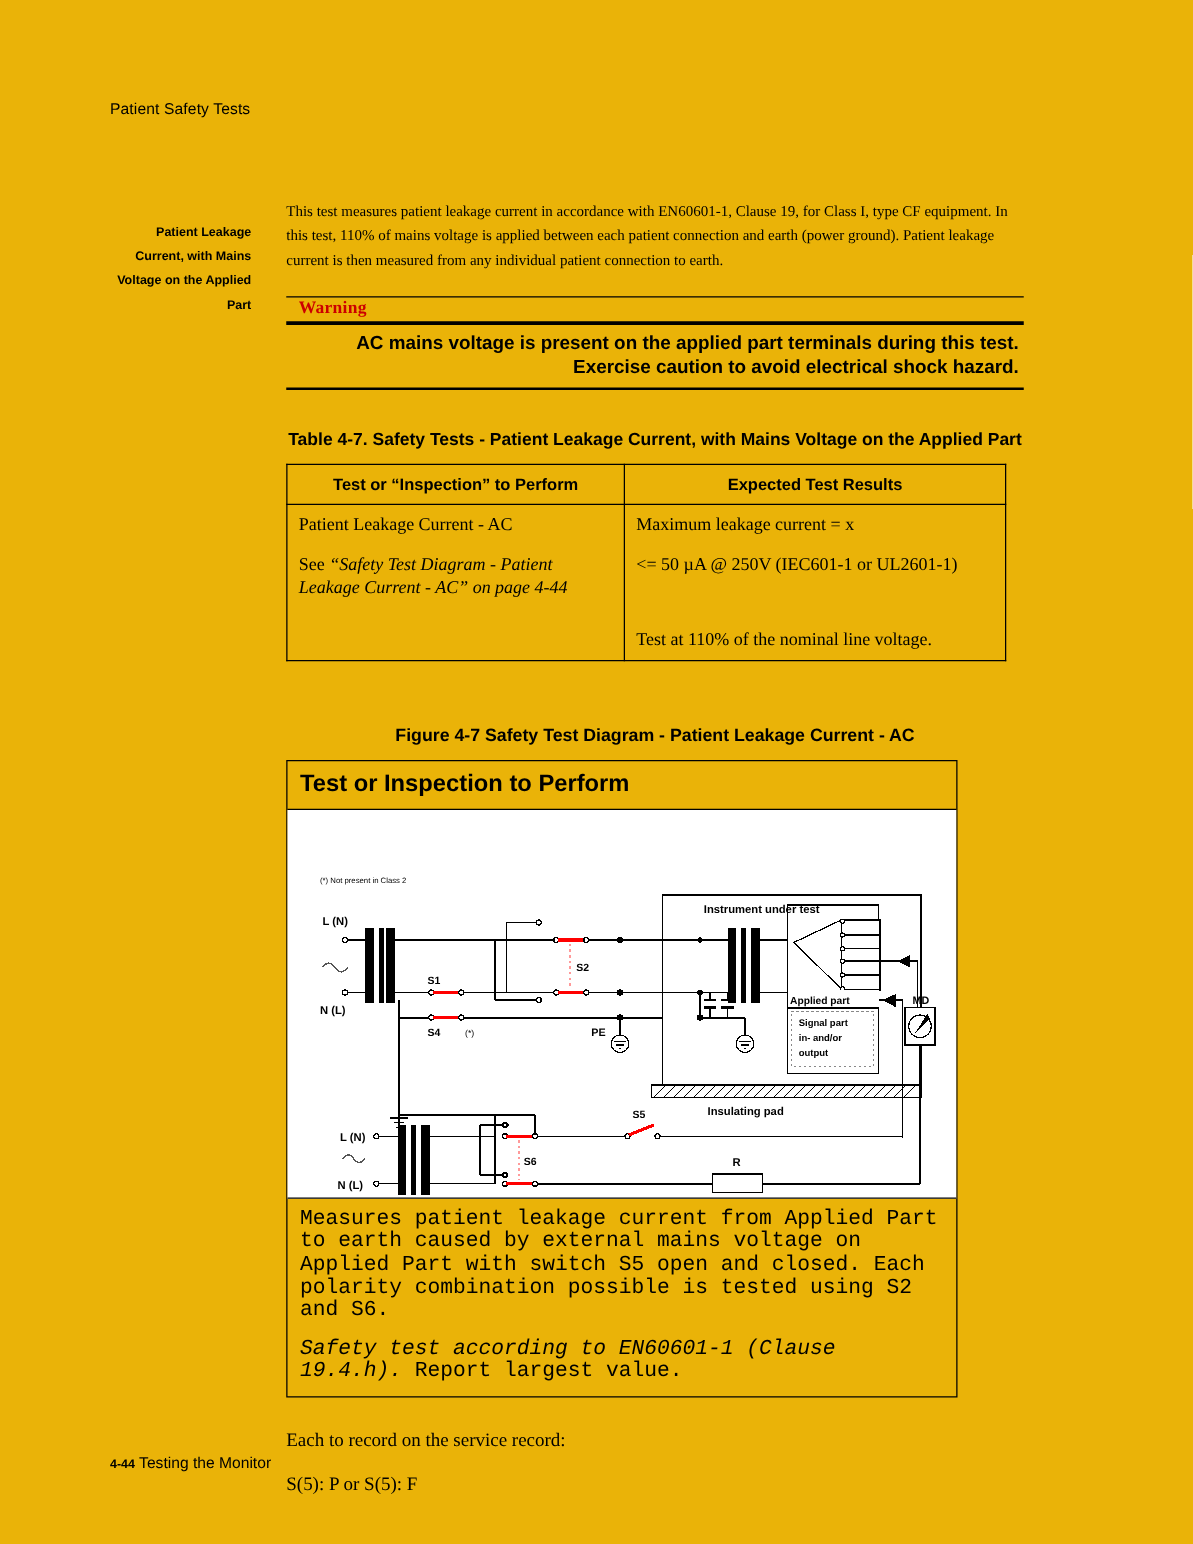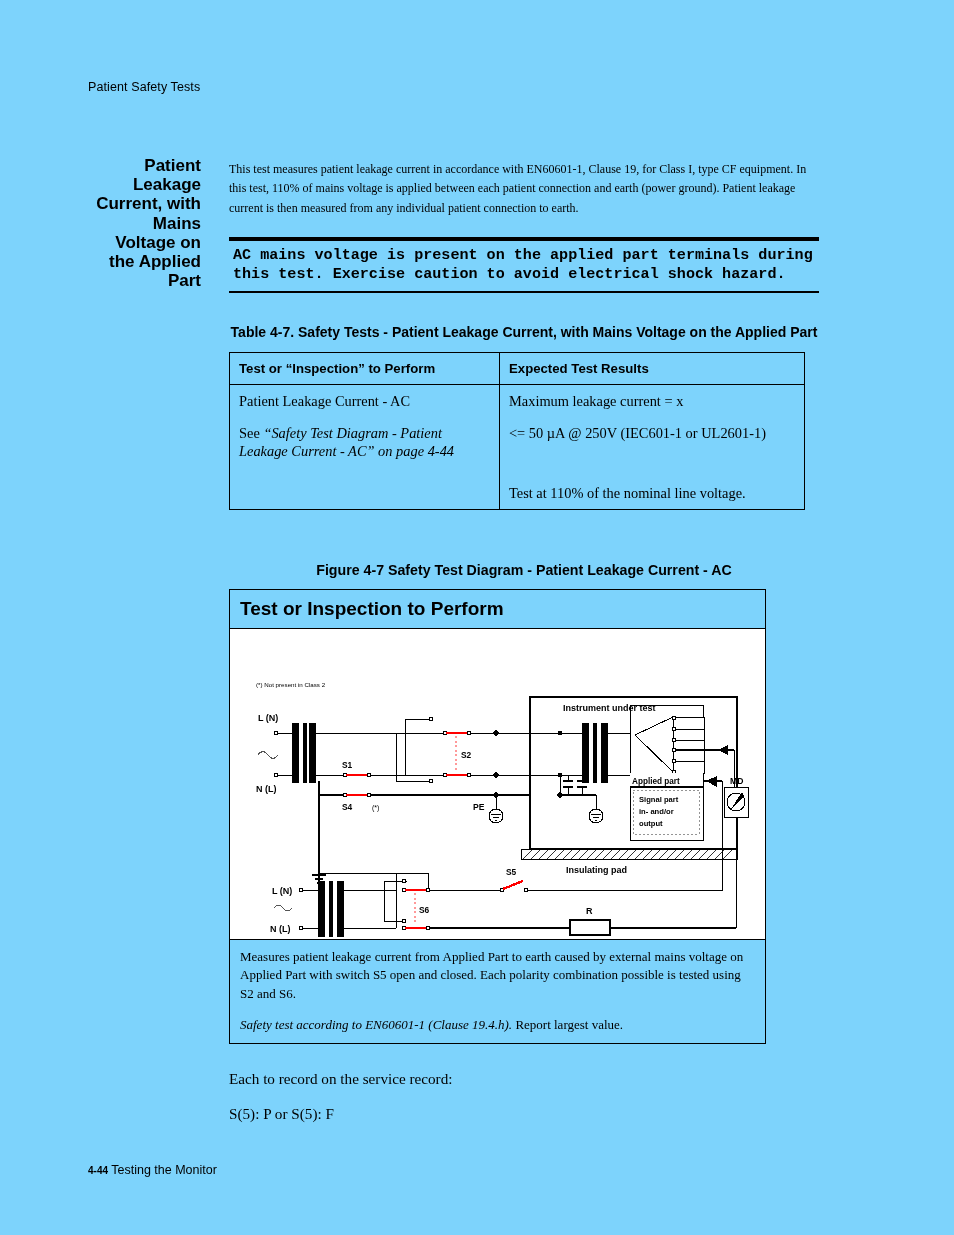--- a/index.html
+++ b/index.html
@@ -8,45 +8,45 @@
     background: #ffffff;
   }
   body {
     font-family: "Liberation Serif", serif;
     color: #000000;
   }
   #page {
     position: relative;
     width: 954px;
     height: 1235px;
-    background: #7dd3fc;
+    background: #eab308;
     overflow: hidden;
   }
 
   
   #running-header {
     position: absolute;
     left: 88px;
     top: 80px;
     font-family: "Liberation Sans", sans-serif;
     font-size: 12.5px;
     letter-spacing: .1px;
     color: #000;
   }
 
   
   #side-heading {
     position: absolute;
     left: 88px;
-    top: 156px;
+    top: 177px;
     width: 113px;
     text-align: right;
     font-family: "Liberation Sans", sans-serif;
     font-weight: bold;
-    font-size: 17px;
+    font-size: 10px;
     line-height: 19.2px;
     color: #000;
   }
 
   
   #body-col {
     position: absolute;
     left: 229px;
     top: 160px;
     width: 590px;
@@ -75,25 +75,25 @@
   }
   #warning-label {
     font-family: "Liberation Serif", serif;
     font-weight: bold;
     font-size: 14px;
     color: #cc0000;
     padding: 1px 0 2px 10px;
     letter-spacing: .2px;
   }
   #warning-text {
-    font-family: Liberation Mono, monospace;
+    font-family: Liberation Sans, sans-serif;
     font-weight: bold;
     font-size: 15.1px;
     line-height: 19px;
-    text-align: left;
+    text-align: right;
     padding: 5px 4px 7px 4px;
   }
 
   
   .tbl-caption {
     font-family: "Liberation Sans", sans-serif;
     font-weight: bold;
     font-size: 14px;
     line-height: 19px;
     text-align: center;
@@ -109,21 +109,21 @@
   }
   #safety-table th, #safety-table td {
     border: 1.4px solid #000;
     vertical-align: top;
     padding: 7px 9px 7px 9px;
   }
   #safety-table th {
     font-family: "Liberation Sans", sans-serif;
     font-weight: bold;
     font-size: 13.2px;
-    text-align: left;
+    text-align: center;
     padding-top: 8px;
     padding-bottom: 8px;
   }
   #safety-table td {
     font-family: "Liberation Serif", serif;
     font-size: 14.4px;
     line-height: 18px;
   }
   #safety-table .col-a { width: 251px; }
   #safety-table .col-b { width: 286px; }
@@ -151,22 +151,22 @@
     font-size: 19px;
     padding: 8px 10px 8px 10px;
     border-bottom: 1.4px solid #000;
   }
   #figure-diagram {
     border-bottom: 1.4px solid #000;
     background: #fff;
     line-height: 0;
   }
   #figure-notes {
-    font-family: Liberation Serif, serif;
-    font-size: 13px;
+    font-family: Liberation Mono, monospace;
+    font-size: 17px;
     line-height: 18.2px;
     padding: 8px 10px 9px 10px;
   }
   #figure-notes .n1 { margin: 0; }
   #figure-notes .n2 { margin: 13px 0 0 0; }
 
   
   .tail {
     font-family: "Liberation Serif", serif;
     font-size: 15.2px;
@@ -195,20 +195,21 @@
   <div id="running-header">Patient Safety Tests</div>
 
   <div id="side-heading">Patient Leakage Current, with Mains Voltage on the Applied Part</div>
 
   <div id="body-col">
 
     <div class="para">This test measures patient leakage current in accordance with EN60601-1, Clause 19, for Class I, type CF equipment. In this test, 110% of mains voltage is applied between each patient connection and earth (power ground). Patient leakage current is then measured from any individual patient connection to earth.</div>
 
     <div id="warning-block">
       <div class="rule-thin"></div>
+      <div id="warning-label">Warning</div>
       <div class="rule-thick"></div>
       <div id="warning-text">AC mains voltage is present on the applied part terminals during this test. Exercise caution to avoid electrical shock hazard.</div>
       <div class="rule-thick"></div>
     </div>
 
     <div class="tbl-caption">Table 4-7.  Safety Tests - Patient Leakage Current, with Mains Voltage on the Applied Part</div>
 
     <table id="safety-table">
       <tbody>
           <tr>

